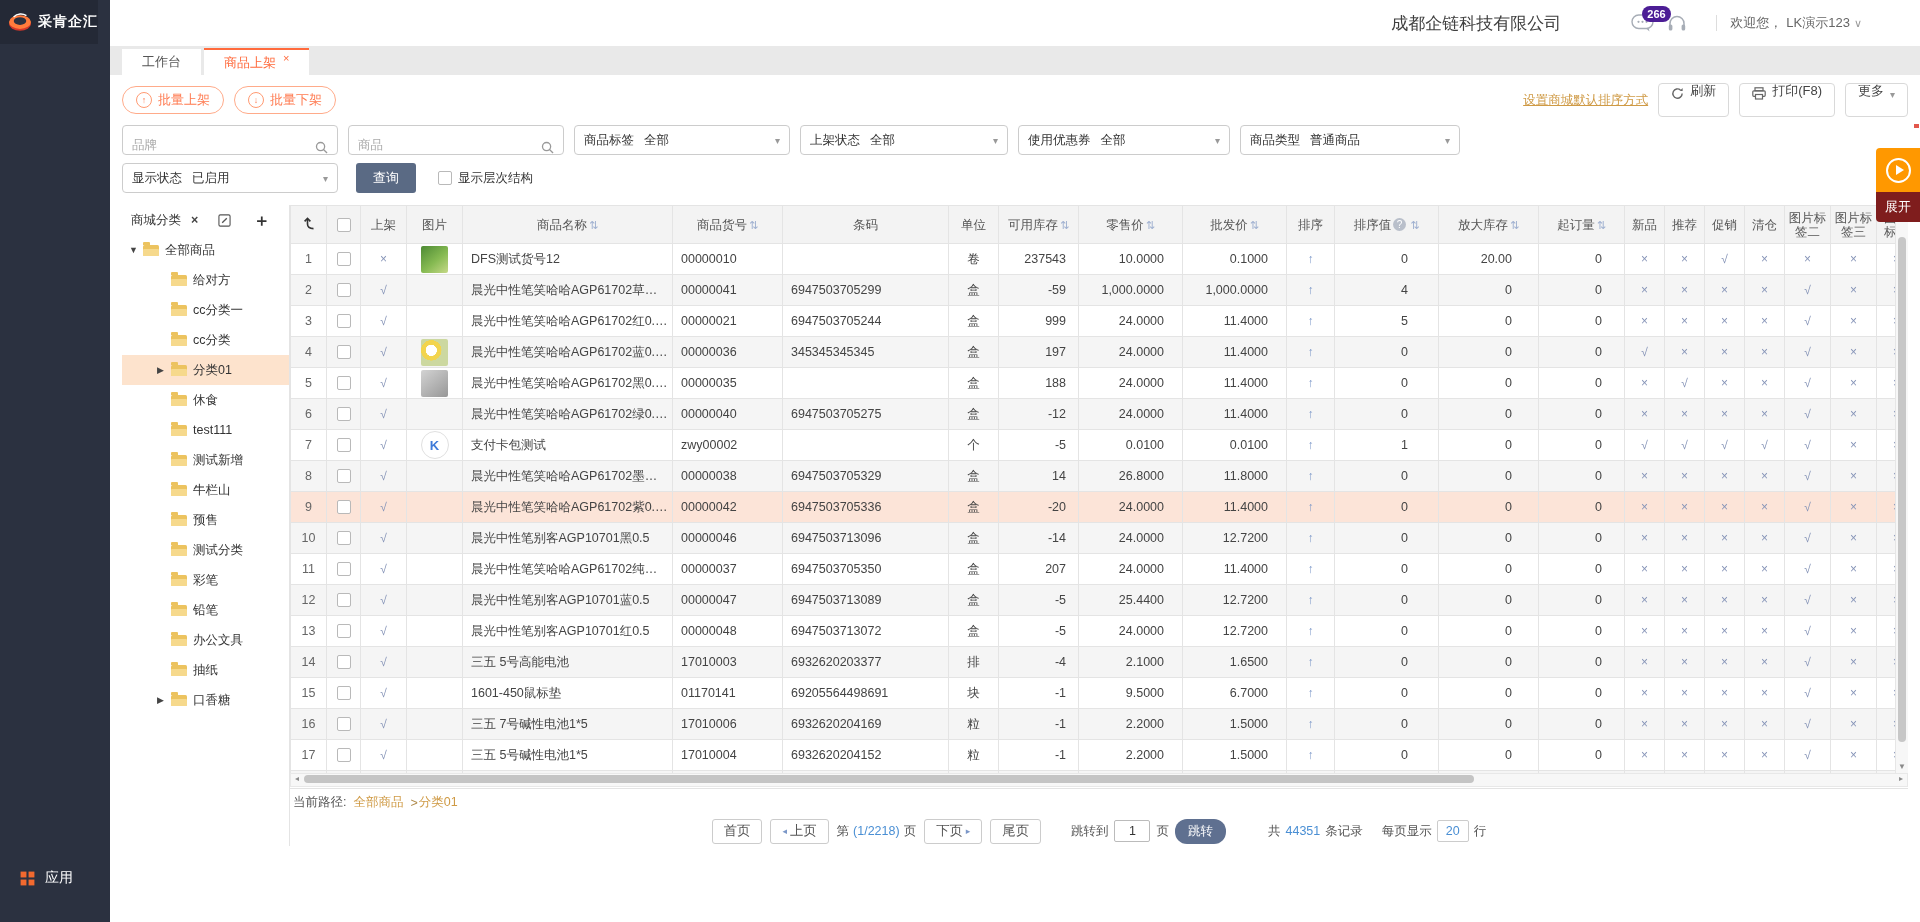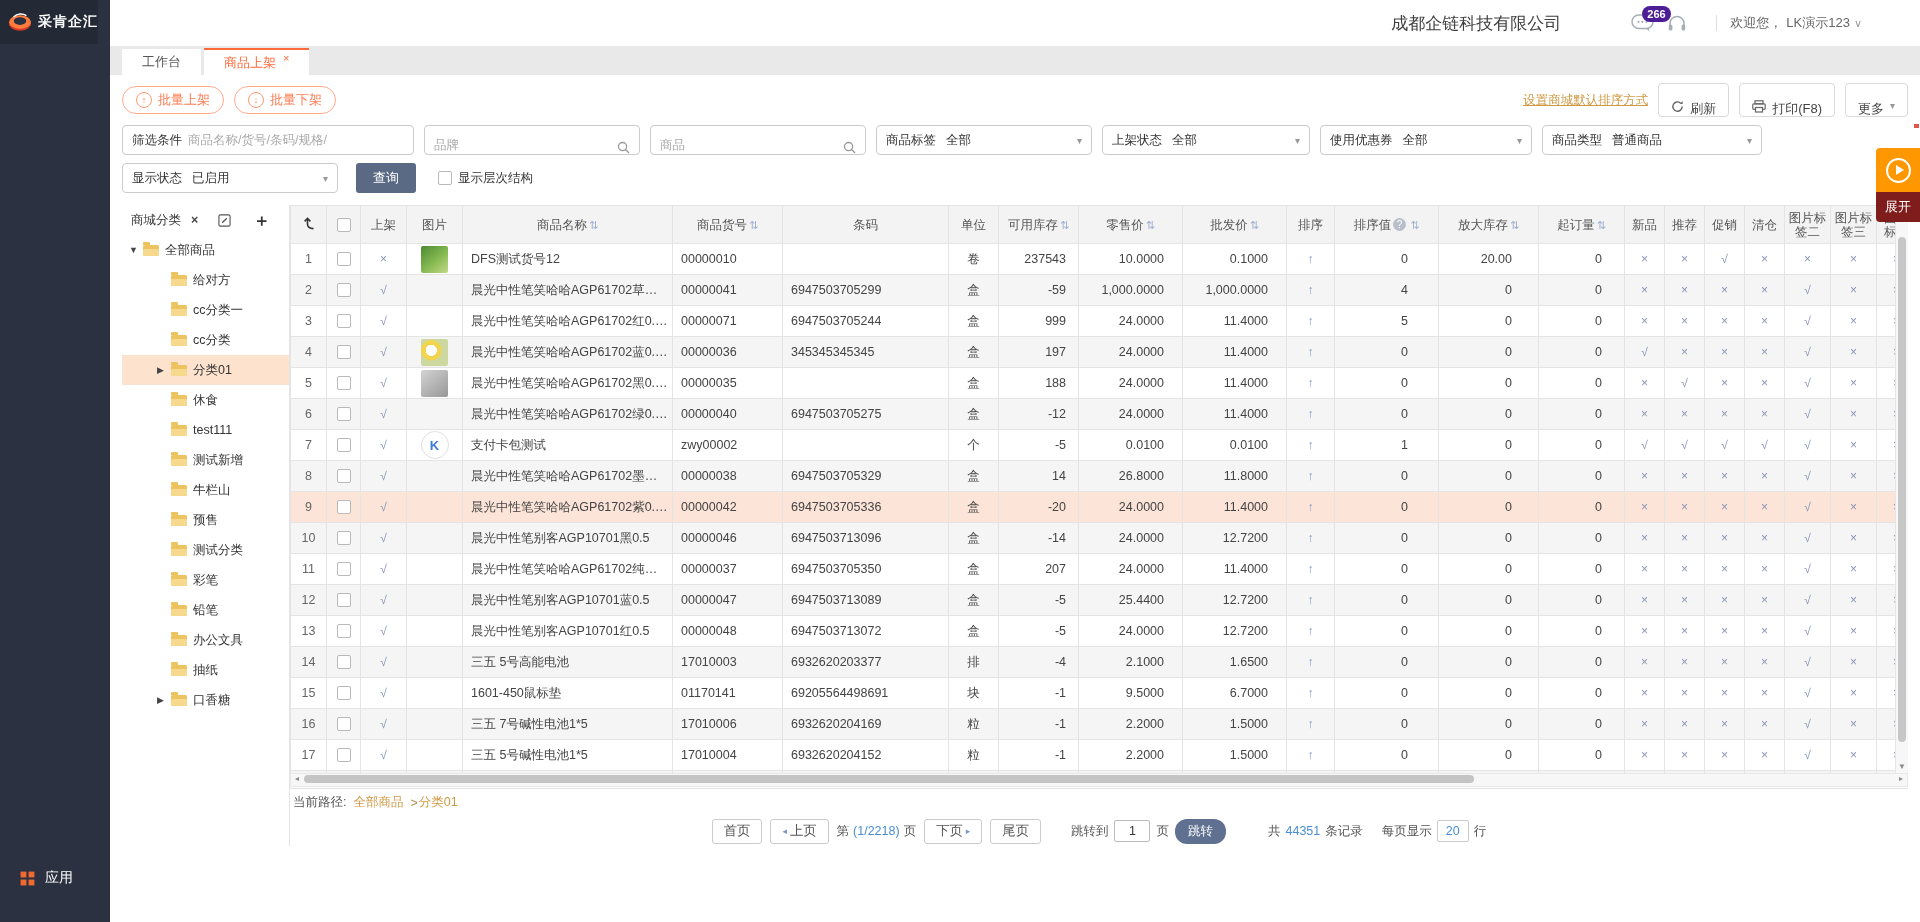--- a/index.html
+++ b/index.html
@@ -41,21 +41,21 @@
   .tab-close{margin-left:7px;font-size:11px;position:relative;top:-5px;color:#ff6a3c}
   
   .content{flex:1;background:#fff;padding:8px 12px 0 12px;display:flex;flex-direction:column;min-width:0}
   .toolbar-row{display:flex;align-items:center;height:34px}
   .batch-btn{height:28px;border:1px solid #ffab8a;color:#ff7a50;border-radius:14px;background:#fff;display:inline-flex;
              align-items:center;gap:6px;padding:0 13px;font-size:13px;margin-right:10px;cursor:pointer}
   .batch-ic{width:14px;height:14px;border:1px solid #ff9a72;border-radius:50%;display:inline-flex;align-items:center;
             justify-content:center;font-size:9px;line-height:1}
   .toolbar-right{margin-left:auto;display:flex;align-items:center;gap:10px}
   .sort-link{color:#cf9a45;text-decoration:underline;font-size:12.5px;cursor:pointer}
-  .tb-btn{height:28px;border:1px solid #d9d9d9;border-radius:4px;background:#fff;display:inline-flex;align-items:flex-start;
+  .tb-btn{height:28px;border:1px solid #d9d9d9;border-radius:4px;background:#fff;display:inline-flex;align-items:flex-end;
           gap:6px;padding:16px 12px;font-size:13px;color:#444;cursor:pointer}
   .tb-btn svg{flex-shrink:0}
   
   .filter-row{display:flex;align-items:center;margin-top:8px;gap:10px}
   .f-box{height:30px;border:1px solid #ccc;border-radius:4px;background:#fff;display:flex;align-items:center;
          padding:0 9px;box-sizing:border-box;font-size:12.5px;cursor:text}
   .f-keyword{width:292px}
   .prefix{color:#333;margin-right:6px;white-space:nowrap}
   .ph{color:#aaa;white-space:nowrap;overflow:hidden}
   .f-search{width:216px;justify-content:space-between;align-items:flex-end;}
@@ -356,24 +356,20 @@
             <span>打印(F8)</span>
           </button>
           <button class="tb-btn">
             <span>更多</span>
             <span class="sel-caret">▾</span>
           </button>
         </div>
       </div>
 
       <div class="filter-row">
-        <div class="f-box f-keyword">
-          <span class="prefix">筛选条件</span>
-          <span class="ph">商品名称/货号/条码/规格/</span>
-        </div>
         <div class="f-box f-search">
           <span class="ph">品牌</span>
           <svg width="13" height="13" viewBox="0 0 14 14">
               <circle cx="6" cy="6" r="4.4" fill="none" stroke="#999" stroke-width="1.4"></circle>
               <path d="M9.4 9.4 13 13" stroke="#999" stroke-width="1.4"></path>
             </svg>
         </div>
         <div class="f-box f-search">
           <span class="ph">商品</span>
           <svg width="13" height="13" viewBox="0 0 14 14">
@@ -629,21 +625,21 @@
                     <td class="c-tag2 al-c"><span class="sym">√</span></td>
                     <td class="c-tag3 al-c"><span class="sym">×</span></td>
                     <td class="c-tag4 al-c"><span class="sym">×</span></td>
                   </tr>
                   <tr class="">
                     <td class="c-idx al-c">3</td>
                     <td class="c-check al-c"><span class="cb" style="display: inline-block; vertical-align: middle;"></span></td>
                     <td class="c-listed al-c"><span class="sym">√</span></td>
                     <td class="c-img al-c"></td>
                     <td class="c-name">晨光中性笔笑哈哈AGP61702红0.…</td>
-                    <td class="c-sku">00000071</td>
+                    <td class="c-sku">00000021</td>
                     <td class="c-bc">6947503705244</td>
                     <td class="c-unit al-c">盒</td>
                     <td class="c-stock al-r">999</td>
                     <td class="c-rp al-r">24.0000</td>
                     <td class="c-wp al-r">11.4000</td>
                     <td class="c-arrow al-c"><span class="arrow-up">↑</span></td>
                     <td class="c-sv al-r">5</td>
                     <td class="c-zs al-r">0</td>
                     <td class="c-mo al-r">0</td>
                     <td class="c-new al-c"><span class="sym">×</span></td>

